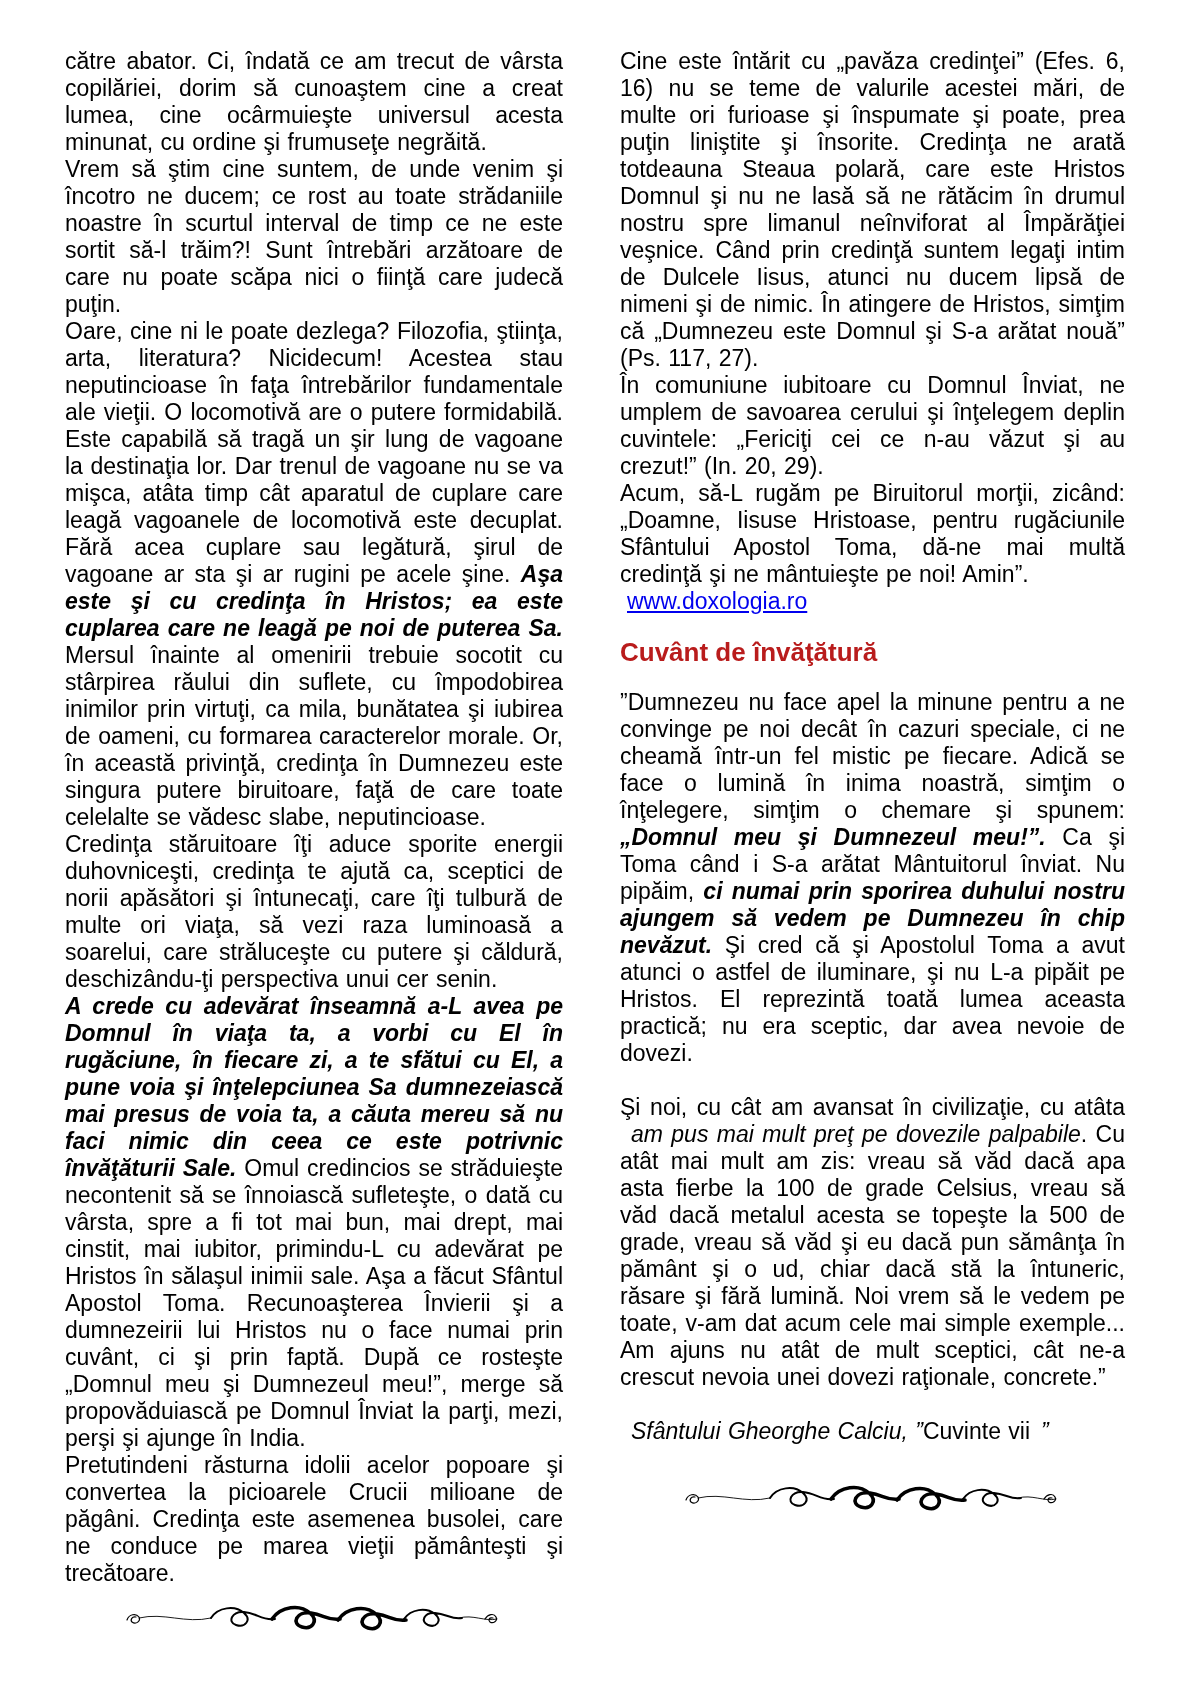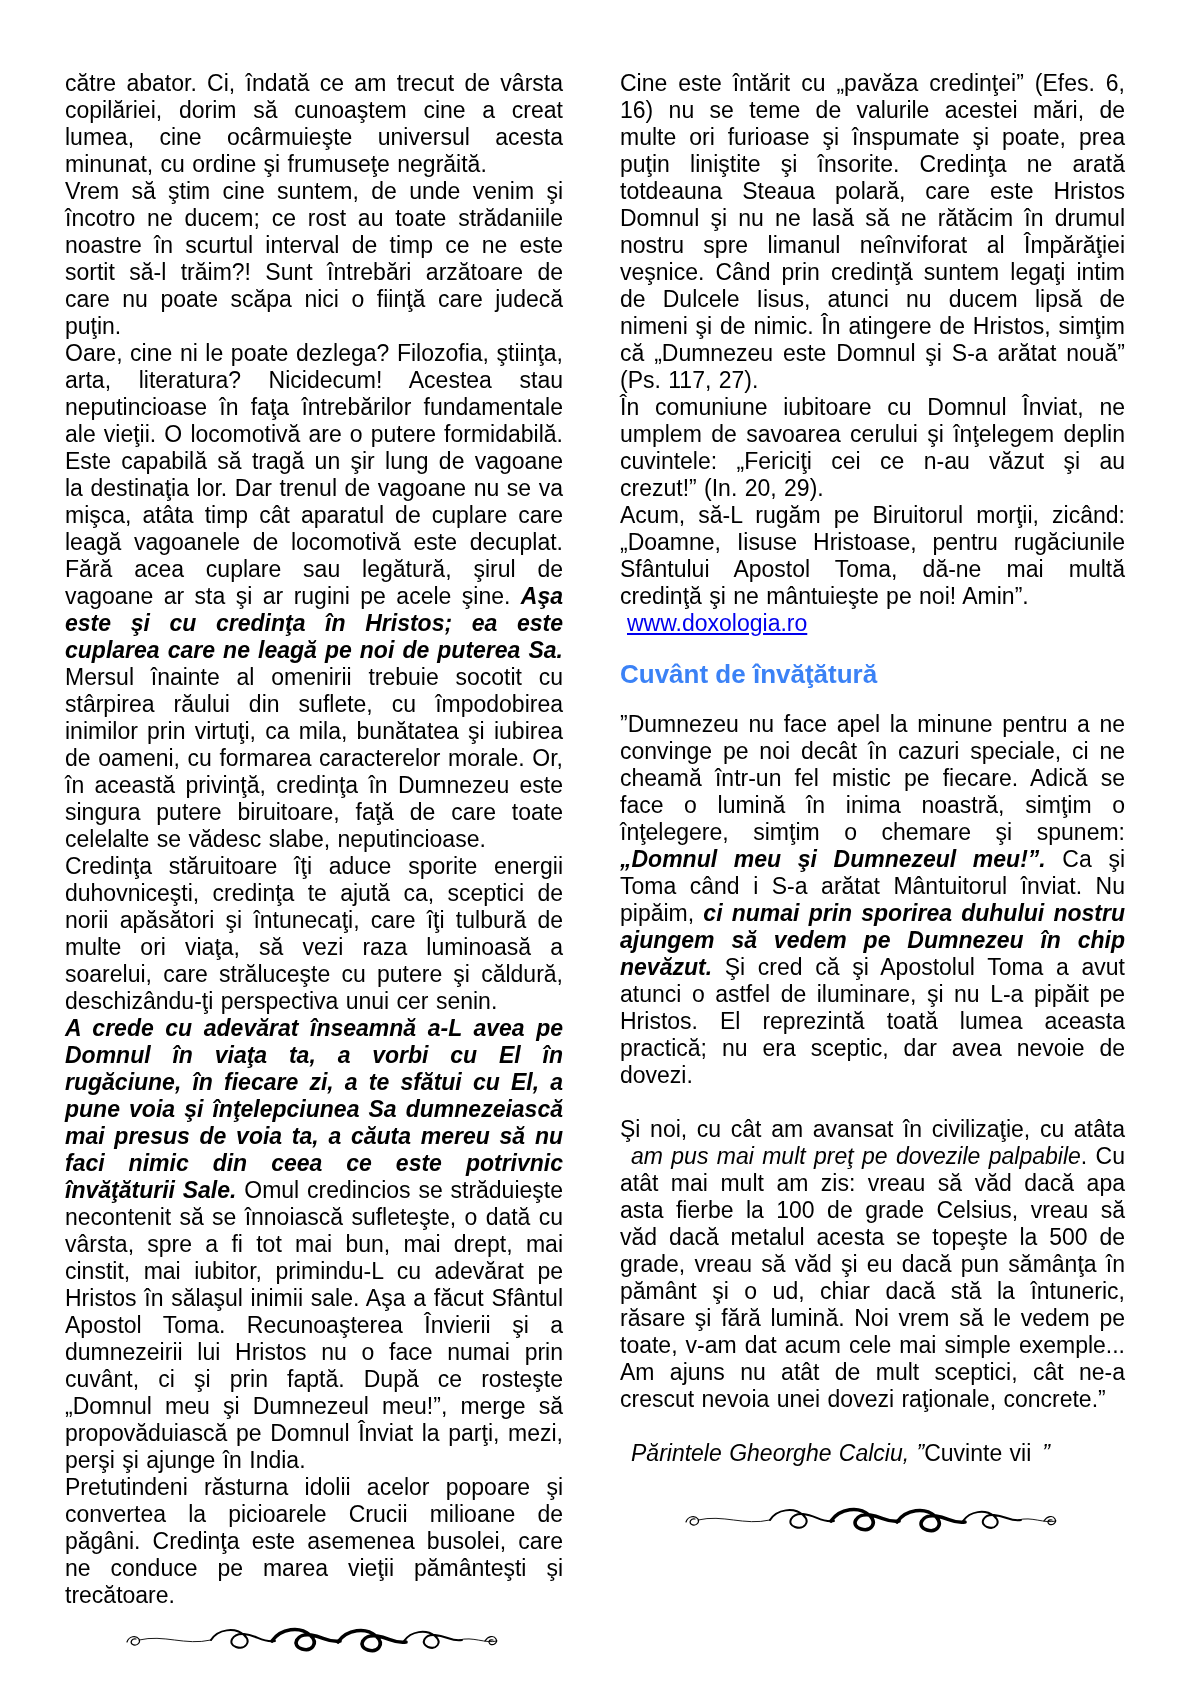--- a/index.html
+++ b/index.html
@@ -12,21 +12,21 @@
     width: 1190px;
     height: 1683px;
     overflow: hidden;
     font-family: "Liberation Sans", sans-serif;
     color: #000000;
   }
   .page {
     box-sizing: border-box;
     width: 1190px;
     height: 1683px;
-    padding: 70px 65px 0 65px;
+    padding: 48px 65px 0 65px;
     display: flex;
     gap: 57px;
   }
   .col {
     display: block;
   }
   .col-left  { width: 498px; }
   .col-right { width: 505px; }
   .para {
     margin: 0;
@@ -39,21 +39,21 @@
   .para .i { font-style: italic; margin-left: 11px; }
   .doc-link {
     color: #0000ee;
     text-decoration: underline;
     font-size: 23px;
     line-height: 27px;
     margin-left: 7px;
   }
   .section-heading {
     margin: 0;
-    color: #3b82f6;
+    color: #b91c1c;
     font-size: 26px;
     line-height: 30px;
     font-weight: bold;
   }
   .gap-sm { height: 22px; }
   .gap-md { height: 27px; }
   .flourish {
     margin-top: 10px;
     display: flex;
     justify-content: center;
@@ -91,21 +91,21 @@
       <p class="para"><span class="">În comuniune iubitoare cu Domnul Înviat, ne umplem de savoarea cerului şi înţelegem deplin cuvintele: „Fericiţi cei ce n-au văzut şi au crezut!” (In. 20, 29).</span></p>
       <p class="para"><span class="">Acum, să-L rugăm pe Biruitorul morţii, zicând: „Doamne, Iisuse Hristoase, pentru rugăciunile Sfântului Apostol Toma, dă-ne mai multă credinţă şi ne mântuieşte pe noi! Amin”.</span></p>
       <p class="para"><a href="#" class="doc-link">www.doxologia.ro</a></p>
       <div class="gap-sm"></div>
       <h2 class="section-heading">Cuvânt de învăţătură</h2>
       <div class="gap-sm"></div>
       <p class="para"><span class="">”Dumnezeu nu face apel la minune pentru a ne convinge pe noi decât în cazuri speciale, ci ne cheamă într-un fel mistic pe fiecare. Adică se face o lumină în inima noastră, simţim o înţelegere, simţim o chemare şi spunem: </span><span class="b">„Domnul meu şi Dumnezeul meu!”.</span><span class=""> Ca şi Toma când i S-a arătat Mântuitorul înviat. Nu pipăim, </span><span class="b">ci numai prin sporirea duhului nostru ajungem să vedem pe Dumnezeu în chip nevăzut.</span><span class=""> Şi cred că şi Apostolul Toma a avut atunci o astfel de iluminare, şi nu L-a pipăit pe Hristos. El reprezintă toată lumea aceasta practică; nu era sceptic, dar avea nevoie de dovezi.</span></p>
       <div class="gap-md"></div>
       <p class="para"><span class="">Şi noi, cu cât am avansat în civilizaţie, cu atâta </span><span class="i">am pus mai mult preţ pe dovezile palpabile</span><span class="">. Cu atât mai mult am zis: vreau să văd dacă apa asta fierbe la 100 de grade Celsius, vreau să văd dacă metalul acesta se topeşte la 500 de grade, vreau să văd şi eu dacă pun sămânţa în pământ şi o ud, chiar dacă stă la întuneric, răsare şi fără lumină. Noi vrem să le vedem pe toate, v-am dat acum cele mai simple exemple... Am ajuns nu atât de mult sceptici, cât ne-a crescut nevoia unei dovezi raţionale, concrete.”</span></p>
       <div class="gap-md"></div>
-      <p class="para"><span class="i">Părintele Gheorghe Calciu, ”</span><span class="">Cuvinte vii</span><span class="i">”</span></p>
+      <p class="para"><span class="i">Sfântului Gheorghe Calciu, ”</span><span class="">Cuvinte vii</span><span class="i">”</span></p>
       <div class="gap-sm"></div>
       <div class="flourish">
     <svg width="390" height="42" viewBox="0 0 390 42" aria-hidden="true">
       <g fill="none" stroke="#000000" stroke-linecap="round">
         <path stroke-width="1.2" d="M8,23 c2,-6 9,-7 12,-3 c2,4 -3,8 -7,5 c-2,-2 0,-6 4,-5"></path>
         <path stroke-width="0.9" d="M20,21 C45,15 66,27 92,21"></path>
         <path stroke-width="2" d="M92,21 c7,-11 24,-13 33,-5 c8,7 1,15 -8,12 c-9,-3 -4,-14 8,-13 c13,1 18,9 31,7"></path>
         <path stroke-width="3.6" d="M153,22 c9,-13 28,-15 38,-6 c9,8 2,17 -8,14 c-11,-3 -6,-16 9,-14 c13,2 18,8 29,6"></path>
         <path stroke-width="3.6" d="M219,23 c9,-13 28,-15 38,-6 c9,8 2,17 -8,14 c-11,-3 -6,-16 9,-14 c13,2 18,8 29,6"></path>
         <path stroke-width="2" d="M285,22 c7,-10 22,-12 31,-5 c8,7 1,14 -7,11 c-8,-3 -4,-13 7,-12 c12,1 17,7 27,5"></path>

